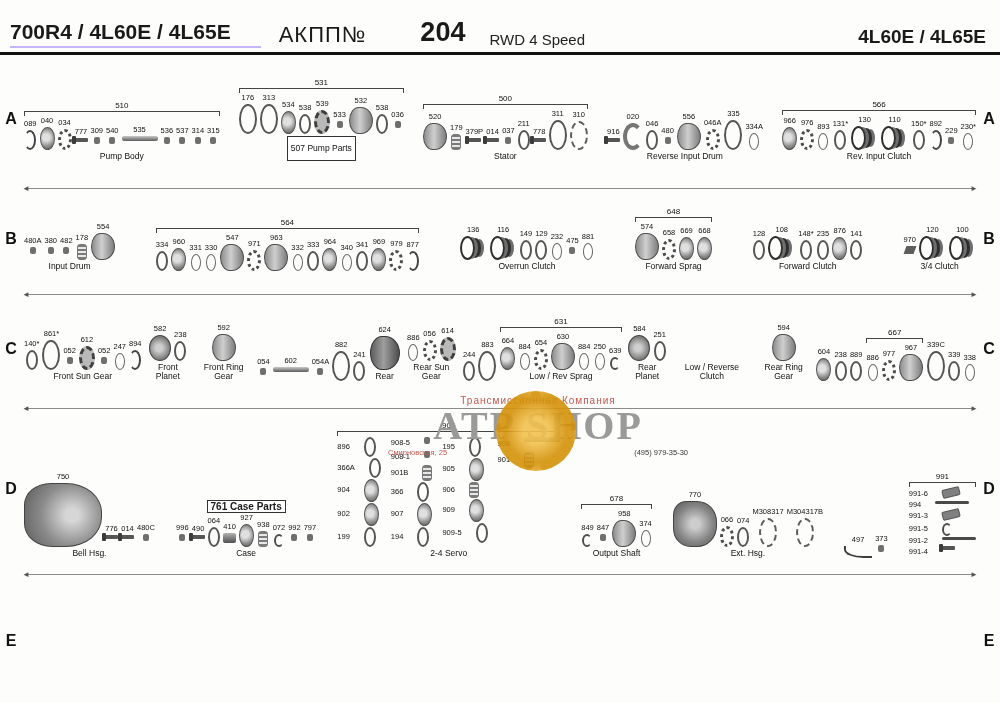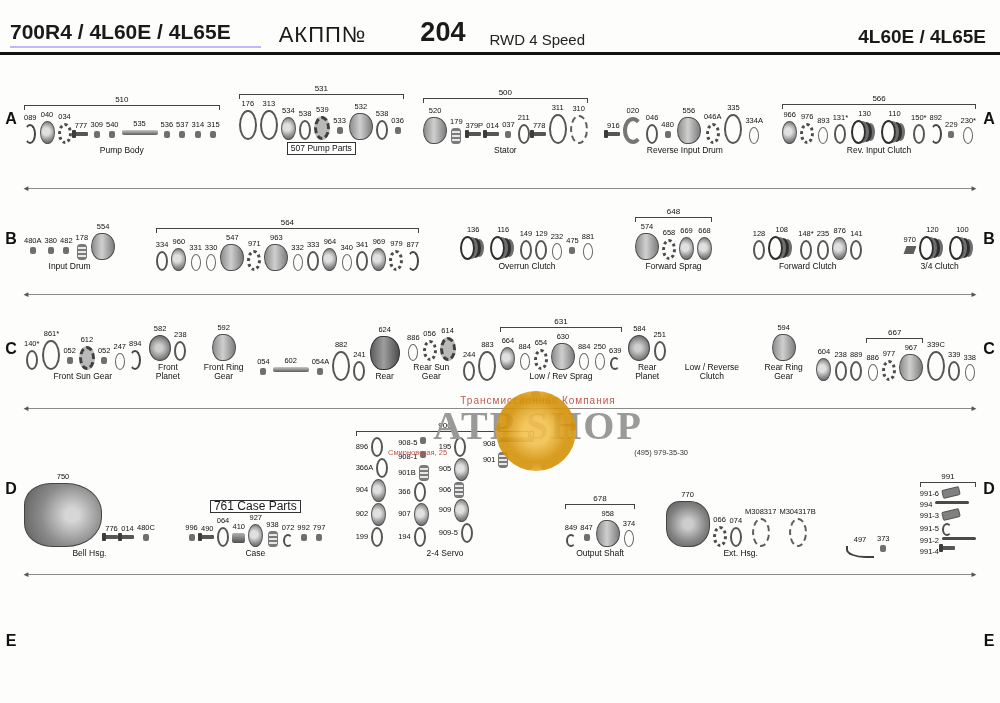--- a/index.html
+++ b/index.html
@@ -12,28 +12,28 @@
   .hdr .t-sub{font-size:15px;color:#222;margin-left:6px;}
   .hdr .t-right{margin-left:auto;font-size:19px;font-weight:bold;}
   
   #diag{position:relative;width:1000px;}
   .band{position:relative;display:flex;align-items:center;}
   .row-letter{width:22px;flex:0 0 22px;text-align:center;font-weight:bold;font-size:16px;color:#111;}
   .groups{flex:1;display:flex;align-items:flex-end;justify-content:space-between;gap:4px;padding:2px 2px;min-width:0;}
   .group{display:flex;flex-direction:column;align-items:center;gap:1px;}
   .bracket{font-size:8px;line-height:9px;text-align:center;align-self:stretch;color:#111;}
   .bracket::after{content:"";display:block;height:4px;border:1px solid #444;border-bottom:none;margin-top:1px;}
-  .boxnote{font-size:12px;border:1px solid #333;padding:1px 3px;background:#fff;text-align:center;line-height:9px;}
+  .boxnote{font-size:10px;border:1px solid #333;padding:1px 3px;background:#fff;text-align:center;line-height:9px;font-weight:bold;}
   .parts{display:flex;align-items:flex-end;gap:3px;}
   .part{display:flex;flex-direction:column;align-items:center;gap:2px;min-width:12px;}
   .num{font-size:7.5px;line-height:8px;white-space:nowrap;color:#111;}
   .caption{font-size:8.5px;line-height:9px;text-align:center;color:#111;margin-top:1px;}
-  .caption.cap-box{border:1px solid #333;padding:1px 3px;background:#fff;}
+  .caption.cap-box{border:1px solid #333;padding:7px 3px;background:#fff;}
   .group.vgroup .parts{flex-direction:column;align-items:flex-start;gap:1px;flex-wrap:wrap;max-height:118px;column-gap:10px;}
-  .group.vgroup .part{flex-direction:row;gap:3px;align-items:center;}
+  .group.vgroup .part{flex-direction:row;gap:14px;align-items:center;}
   
   .flow{height:5px;margin:0 26px;border-bottom:1px solid #8a8a8a;position:relative;}
   .flow::before{content:"◄";position:absolute;left:-4px;bottom:-5px;font-size:8px;color:#555;}
   .flow::after{content:"►";position:absolute;right:-4px;bottom:-5px;font-size:8px;color:#555;}
   
   .s{display:inline-block;box-sizing:border-box;}
   .s-ring{width:12px;height:20px;border:2px solid #555;border-radius:50%;}
   .s-bigring{width:18px;height:30px;border:2px solid #555;border-radius:50%;}
   .s-oring{width:10px;height:17px;border:1.5px solid #666;border-radius:50%;}
   .s-snap{width:12px;height:20px;border:2px solid #444;border-left-color:transparent;border-radius:50%;}

